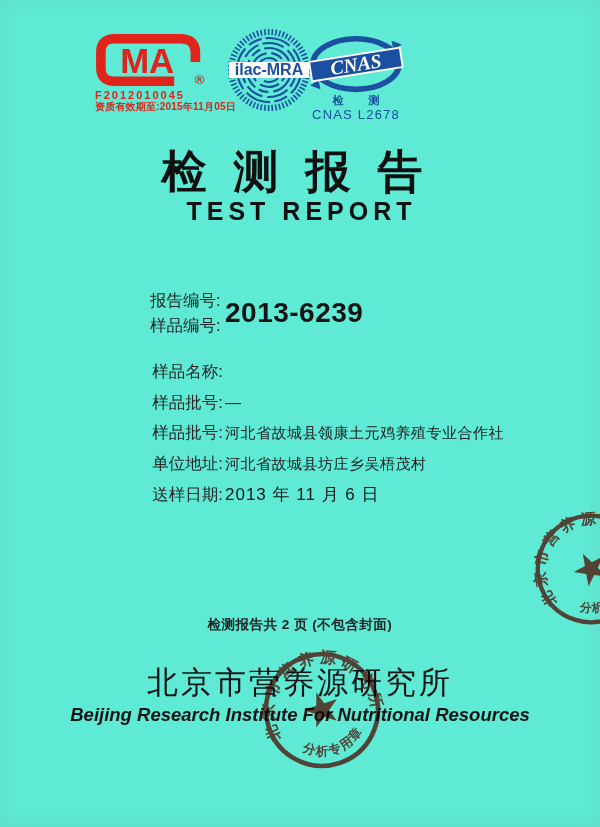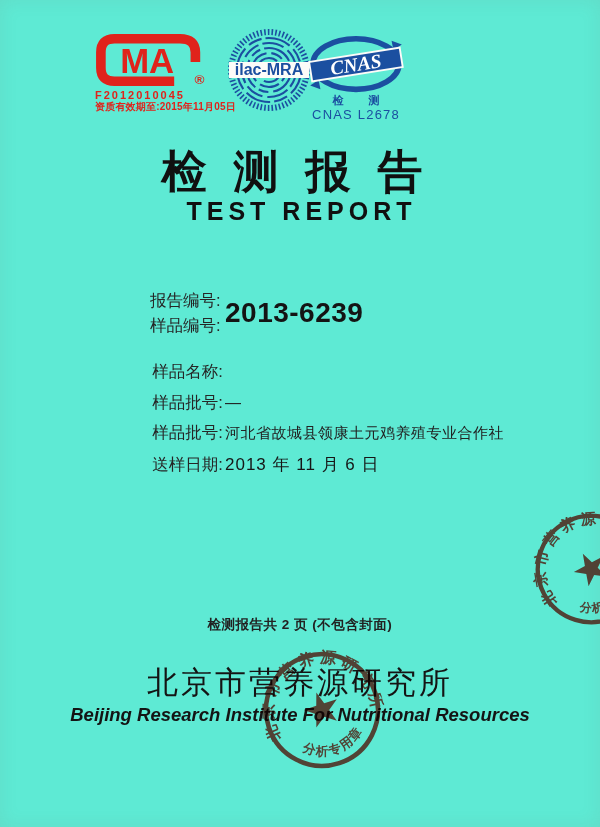--- a/index.html
+++ b/index.html
@@ -115,20 +115,24 @@
       <span class="field-label">样品名称:</span>
     </div>
     <div class="field-row batch-row">
       <span class="field-label">样品批号:</span>
       <span class="field-value">—</span>
     </div>
     <div class="field-row">
       <span class="field-label">样品批号:</span>
       <span class="field-value">河北省故城县领康土元鸡养殖专业合作社</span>
     </div>
+    <div class="field-row">
+      <span class="field-label">单位地址:</span>
+      <span class="field-value">河北省故城县坊庄乡吴梧茂村</span>
+    </div>
     <div class="field-row date-row">
       <span class="field-label">送样日期:</span>
       <span class="field-value">2013 年 11 月 6 日</span>
     </div>
   </div>
 
   <div class="page-note">检测报告共 2 页 (不包含封面)</div>
   <div class="org-cn">北京市营养源研究所</div>
   <div class="org-en">Beijing Research Institute For Nutritional Resources</div>
 

